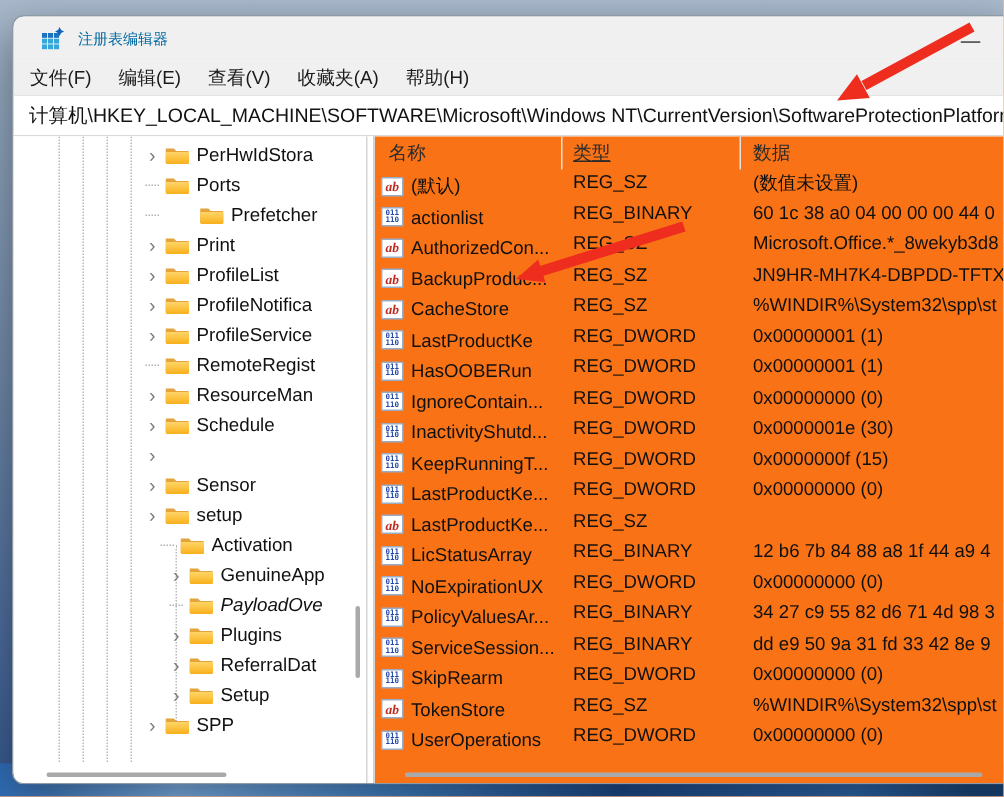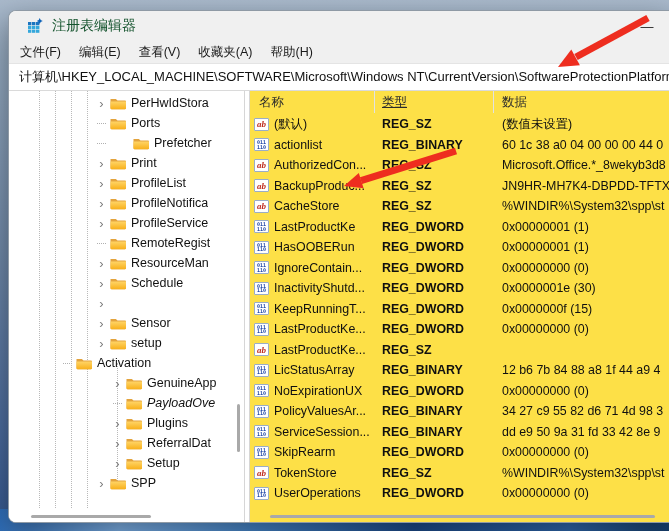--- a/index.html
+++ b/index.html
@@ -5,21 +5,21 @@
   html,body{margin:0;padding:0;}
   body{width:669px;height:531px;overflow:hidden;font-family:"Liberation Sans","DejaVu Sans",sans-serif;}
   .stage{position:relative;width:669px;height:531px;overflow:hidden;
     background:linear-gradient(180deg,#a9b9cb 0px,#93a8be 60px,#7089a8 250px,#4a6a9b 430px,#34578e 531px);}
   .wallpaper-bottom{position:absolute;left:0;right:0;bottom:0;height:22px;
     background:linear-gradient(96deg,#2e6db8 0%,#7db1e8 18%,#4585c9 38%,#1d4b8b 62%,#2f68ad 85%,#17406f 100%);}
   .window{position:absolute;left:8px;top:10px;width:661px;height:511px;background:#fff;
     border:1px solid #8f9aa5;border-right:none;border-radius:8px 0 0 8px;
     box-shadow:0 10px 28px rgba(0,0,0,.38);display:flex;flex-direction:column;overflow:hidden;}
   .titlebar{height:30px;background:#f0f0f0;display:flex;align-items:center;padding-left:18px;gap:9px;position:relative;flex:none;}
-  .title-text{font-size:14px;color:#14532d;}
+  .title-text{font-size:10px;color:#0369a1;}
   .title-min{position:absolute;right:6px;top:0;width:34px;height:30px;display:flex;align-items:center;justify-content:center;font-size:13px;color:#222;}
   .menubar{height:22px;background:#f0f0f0;display:flex;align-items:center;padding-left:2px;flex:none;}
   .menu-item{font-size:12.5px;color:#1a1a1a;padding:2px 9px;}
   .addressbar{height:26px;background:#fff;border-top:1px solid #e4e4e4;border-bottom:1px solid #dadada;display:flex;align-items:center;flex:none;}
   .addressbar input{border:none;outline:none;width:100%;font-size:13px;color:#111;padding:0 0 0 10px;font-family:inherit;background:transparent;}
   .main{flex:1;display:flex;background:#fff;min-height:0;}
   
   .tree-pane{width:235px;flex:none;border-right:1px solid #d6d6d6;position:relative;overflow:hidden;background:#fff;}
   .guide{position:absolute;top:0;bottom:14px;border-left:1px dotted #b9b9b9;}
   .tree-rows{position:absolute;left:0;top:2px;right:0;}
@@ -28,30 +28,30 @@
   .tree-row .chev.exp{color:#333;transform:rotate(90deg);}
   .tree-row .stubline{width:9px;flex:none;border-top:1px dotted #b0b0b0;margin:0 2px;}
   .tree-row .row-body{display:flex;align-items:center;gap:5px;flex:1;height:19px;padding-left:2px;border-radius:2px;min-width:0;}
   .tree-row.selected .row-body{background:#cbe7fb;}
   .tree-row .lbl{overflow:hidden;}
   .child-guide{position:absolute;border-left:1px dotted #b9b9b9;}
   
   .h-thumb,.v-thumb{position:absolute;background:#a9a9a9;border-radius:2px;}
   
   .splitter{width:4px;flex:none;background:#fff;}
-  .list-pane{flex:1;border-left:1px solid #d6d6d6;position:relative;overflow:hidden;display:flex;flex-direction:column;background:#fde047;}
+  .list-pane{flex:1;border-left:1px solid #d6d6d6;position:relative;overflow:hidden;display:flex;flex-direction:column;background:#f97316;}
   .list-header{height:22px;display:flex;align-items:center;font-size:12.5px;color:#2b2b2b;flex:none;}
   .hc{height:22px;display:flex;align-items:center;box-sizing:border-box;}
   .hc-name{width:125px;padding-left:9px;border-right:1px solid #e2e2e2;}
   .hc-type{width:119px;padding-left:7px;border-right:1px solid #e2e2e2;text-decoration:underline;}
   .hc-data{flex:1;padding-left:8px;}
   .list-rows{flex:1;padding-top:1px;}
-  .list-row{height:20.5px;display:flex;align-items:center;font-size:12.4px;color:#101010;white-space:nowrap;}
+  .list-row{height:20.5px;display:flex;font-size:12.4px;color:#101010;white-space:nowrap;}
   .c-name{width:125px;flex:none;display:flex;align-items:center;gap:5px;padding-left:4px;box-sizing:border-box;overflow:hidden;}
-  .c-type{width:119px;flex:none;padding-left:7px;box-sizing:border-box;overflow:hidden;font-weight:bold;}
+  .c-type{width:119px;flex:none;padding-left:7px;box-sizing:border-box;overflow:hidden;}
   .c-data{flex:1;padding-left:8px;overflow:hidden;}
   .ri{width:15px;height:13px;flex:none;border:1px solid #9aadc7;background:#fff;display:flex;align-items:center;justify-content:center;box-sizing:border-box;border-radius:1px;}
   .ri.ab{color:#bf2b1e;font:italic bold 9px "Liberation Serif","DejaVu Serif",serif;letter-spacing:0;}
   .ri.bin{color:#2148a8;font:bold 5px "DejaVu Sans Mono","Liberation Mono",monospace;line-height:4.4px;text-align:center;}
   .arrow-overlay{position:absolute;inset:0;pointer-events:none;z-index:30;}
   .folder-svg{flex:none;}
 </style>
 </head>
 <body>
 
@@ -221,21 +221,21 @@
             <div class="tree-row" style="padding-left: 86px;">
               <span class="chev">›</span>
               <div class="row-body">
                 <svg class="folder-svg" width="16" height="13" viewBox="0 0 16 13">
                   <path d="M0.5 2 h5.4 l1.6 1.6 h7.6 a0.9 0.9 0 0 1 0.9 0.9 v6.6 a1.2 1.2 0 0 1 -1.2 1.2 h-13.1 a1.2 1.2 0 0 1 -1.2 -1.2 z" fill="#e3a33d"></path>
                   <path d="M0.5 4.4 h15.5 v6.7 a1.2 1.2 0 0 1 -1.2 1.2 h-13.1 a1.2 1.2 0 0 1 -1.2 -1.2 z" fill="url(#foldg)"></path>
                 </svg>
                 <span class="lbl">setup</span>
               </div>
             </div>
-            <div class="tree-row" style="padding-left: 52px; align-items: center;">
+            <div class="tree-row" style="padding-left: 96px; align-items: center;">
               <span class="stubline"></span>
               <div class="row-body">
                 <svg class="folder-svg" width="16" height="13" viewBox="0 0 16 13">
                   <path d="M0.5 2 h5.4 l1.6 1.6 h7.6 a0.9 0.9 0 0 1 0.9 0.9 v6.6 a1.2 1.2 0 0 1 -1.2 1.2 h-13.1 a1.2 1.2 0 0 1 -1.2 -1.2 z" fill="#e3a33d"></path>
                   <path d="M0.5 4.4 h15.5 v6.7 a1.2 1.2 0 0 1 -1.2 1.2 h-13.1 a1.2 1.2 0 0 1 -1.2 -1.2 z" fill="url(#foldg)"></path>
                 </svg>
                 <span class="lbl">Activation</span>
               </div>
             </div>
             <div class="tree-row" style="padding-left: 102px;">

